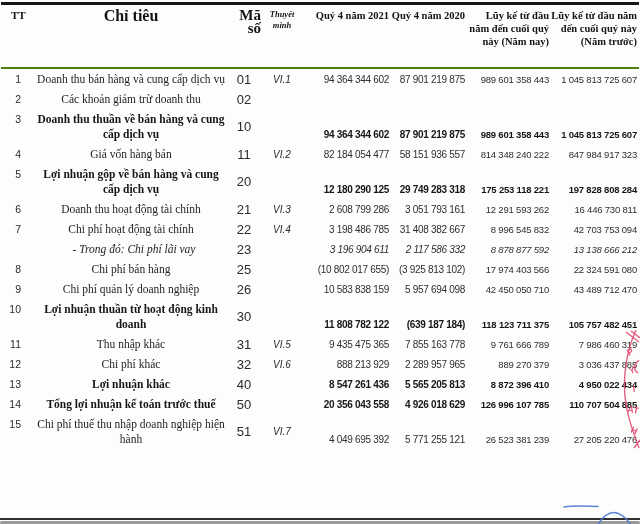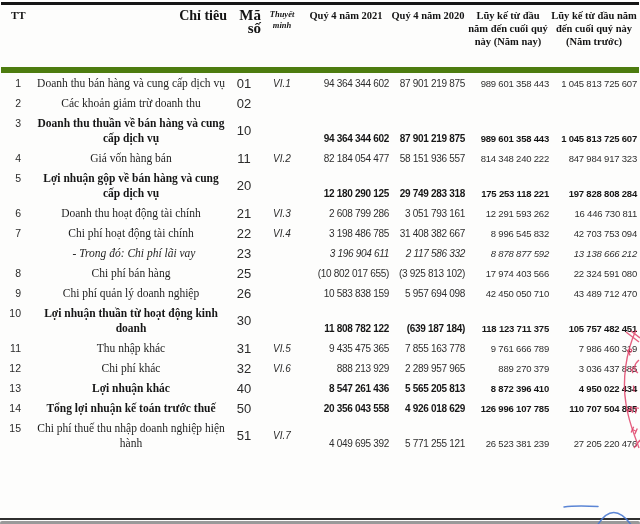--- a/index.html
+++ b/index.html
@@ -32,27 +32,27 @@
   col.c-n4  { width: 88px; }
 
   thead th {
     vertical-align: top;
     font-weight: bold;
     color: #141414;
     font-size: 10.5px;
     line-height: 13px;
     padding: 4px 0 2px 0;
     height: 56px;
-    border-bottom: 6px solid #4d7c0f;
+    border-bottom: 2px solid #4d7c0f;
   }
   thead th.h-tt  { text-align: left; padding-left: 10px; font-size: 11px; }
-  thead th.h-lab { text-align: right; padding-left: 8px; font-size: 14px; }
+  thead th.h-lab { text-align: center; padding-left: 8px; font-size: 16px; }
   thead th.h-ma  { text-align: right; font-size: 15px; }
   thead th.h-tm  { text-align: center; font-size: 8.5px; line-height: 11px; font-style: italic; }
-  thead th.h-num { text-align: center; padding-right: 2px; margin-top: 32px; }
+  thead th.h-num { text-align: right; padding-right: 2px; margin-top: 32px; }
 
   tbody td {
     padding: 2.5px 0;
     line-height: 15px;
   }
   td.tt {
     vertical-align: top;
     text-align: right;
     padding-right: 6px;
     font-family: "Liberation Sans", sans-serif;

